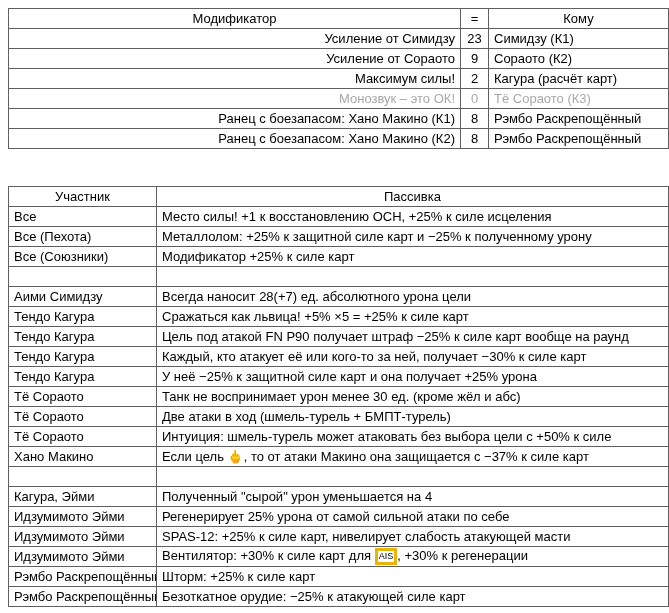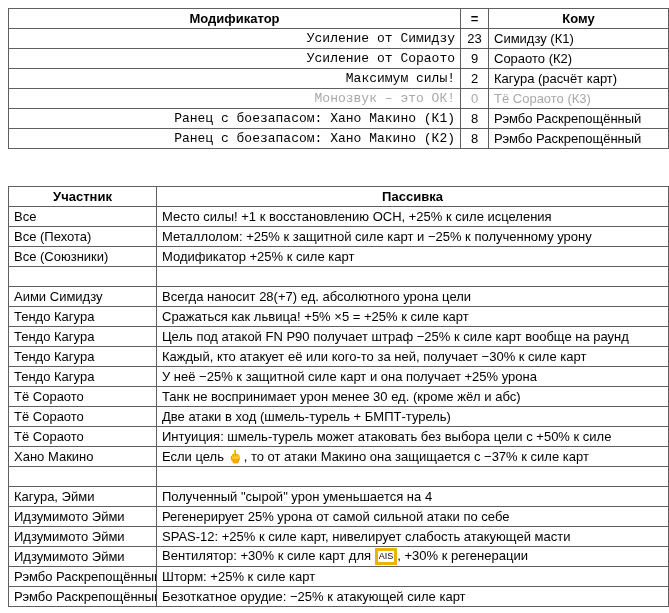--- a/index.html
+++ b/index.html
@@ -25,23 +25,23 @@
   .t1 { top: 8px; width: 660px; }
   .t2 { top: 186px; width: 660px; }
   th, td {
     border: 1px solid #5f5f5f;
     height: 20px;
     padding: 0 5px;
     white-space: nowrap;
     overflow: hidden;
     vertical-align: middle;
   }
-  th { font-weight: bold; text-align: center; }
+  th { font-weight: normal; text-align: center; }
   td { font-weight: normal; text-align: left; }
-  .r { text-align: right; font-family: Liberation Mono, monospace; }
+  .r { text-align: right; }
   .c { text-align: center; }
   tr.muted td { color: #a8a8a8; }
   .boxed {
     display: inline-block;
     border: 3px solid #eab308;
     font-size: 9px;
     line-height: 11px;
     padding: 0 1px;
     vertical-align: 1px;
   }

